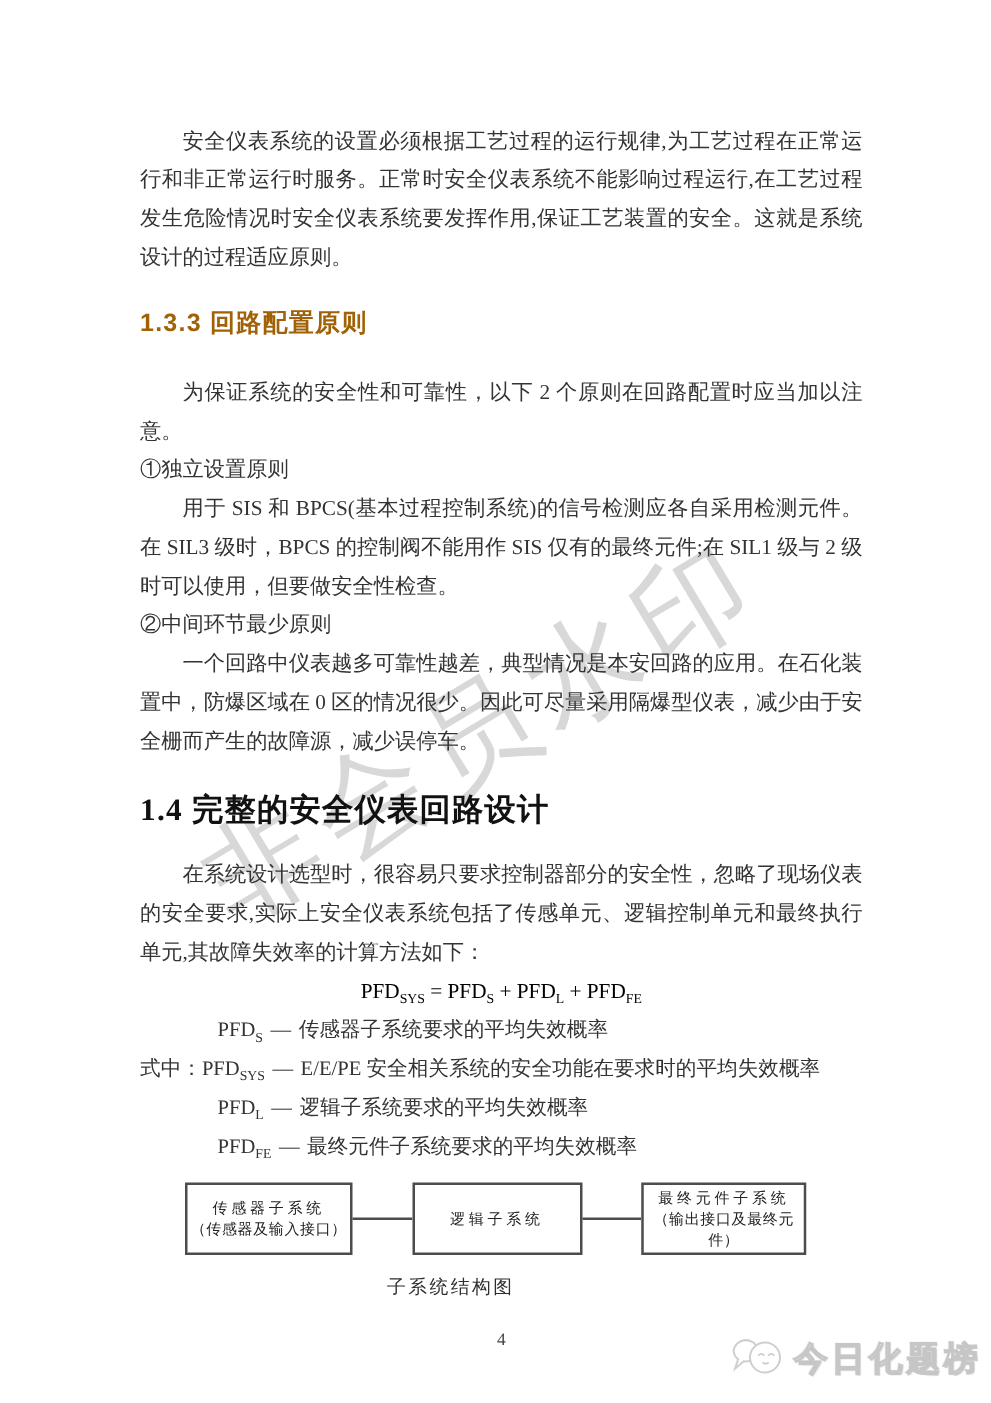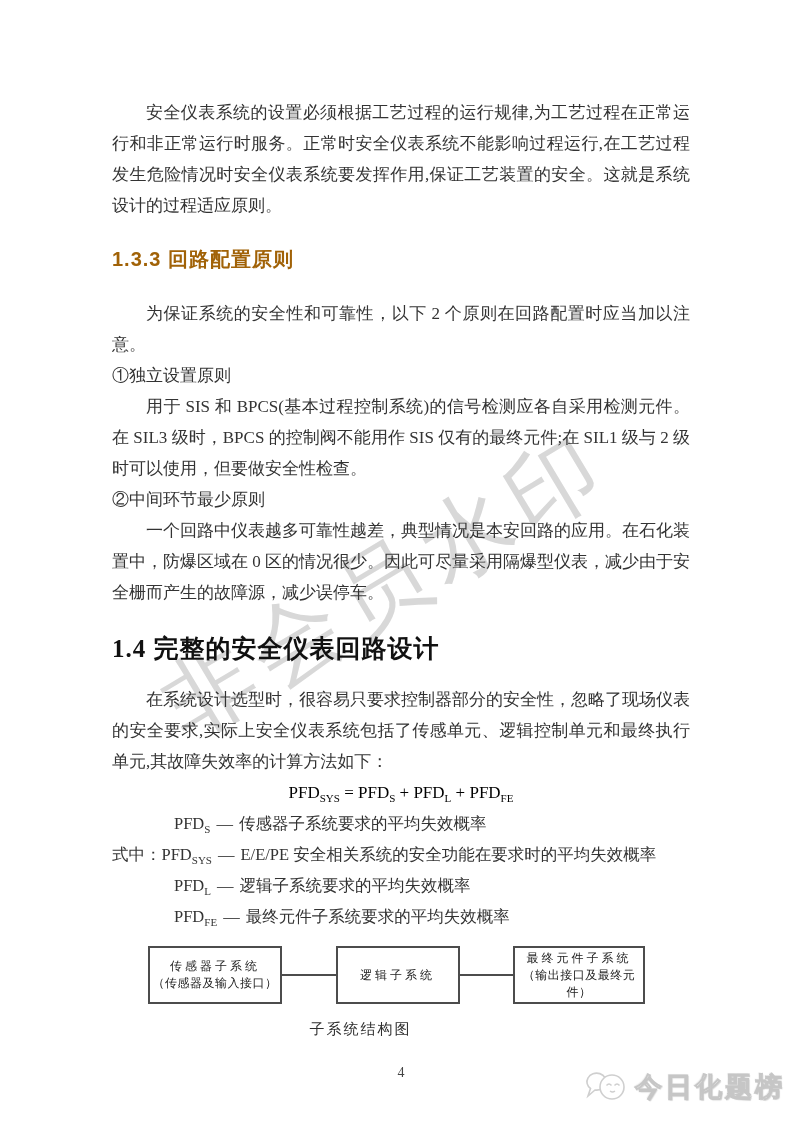--- a/index.html
+++ b/index.html
@@ -40,21 +40,21 @@
   
   .diagram{margin:14px 0 0 36px;width:497px;display:flex;align-items:center;}
   .dbox{
     border:2px solid #4c4c4c;height:58px;box-sizing:border-box;background:#fff;
     display:flex;flex-direction:column;justify-content:center;align-items:center;
     font-size:12px;line-height:17px;color:#222;text-align:center;
   }
   .dbox .l1{letter-spacing:3px;}
   .dbox .l2{letter-spacing:0.5px;}
   .b1{width:134px;}
-  .b2{width:124px;}
+  .b2{width:136px;}
   .b3{width:132px;}
   .conn{flex:1;height:2px;background:#4c4c4c;}
   .dcaption{
     margin:16px 0 0 36px;width:497px;text-align:center;font-size:15px;
     letter-spacing:2px;color:#2e2e2e;position:relative;left:-36px;
   }
   .pagenum{margin-top:26px;text-align:center;font-size:14px;color:#444;}
   
   .logo{position:absolute;right:8px;bottom:14px;z-index:2;display:flex;align-items:center;gap:6px;}
   .logo-text{

